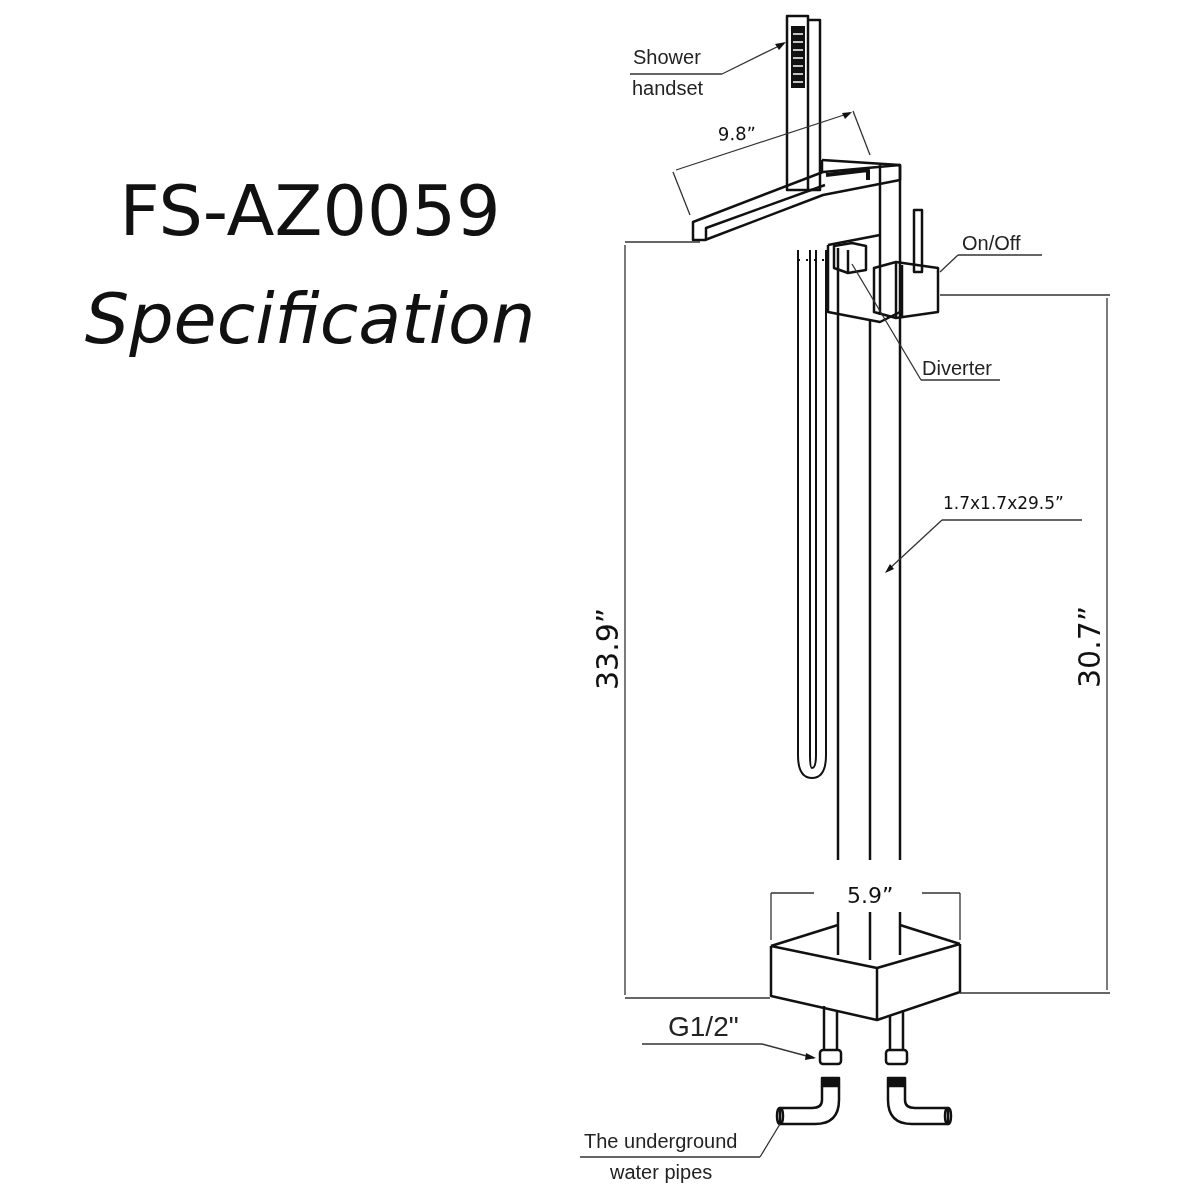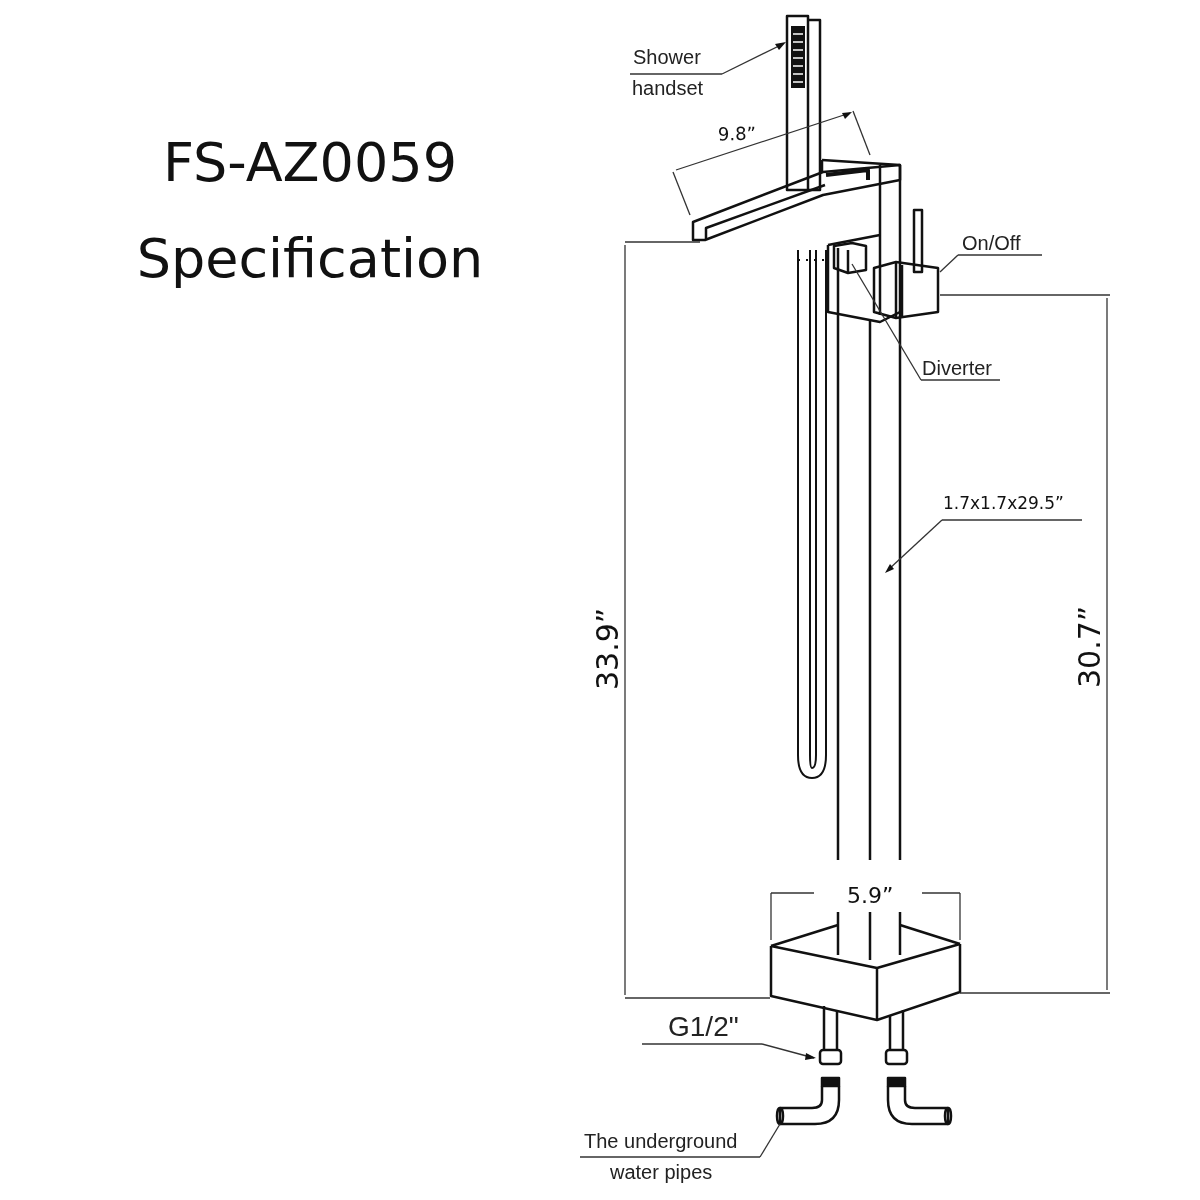--- a/index.html
+++ b/index.html
@@ -1,19 +1,19 @@
 <!DOCTYPE html>
 <html><head>
   <meta charset="utf-8">
   <style>
     html, body { margin: 0; padding: 0; background: #ffffff; }
     body { width: 1200px; height: 1200px; position: relative; overflow: hidden; font-family: "DejaVu Sans", sans-serif; }
-    .title { position: absolute; left: 60px; width: 500px; text-align: center; color: #111; font-family: "DejaVu Sans", sans-serif; font-size: 54px; line-height: 1; }
+    .title { position: absolute; left: 60px; width: 500px; text-align: center; color: #111; font-family: "DejaVu Sans", sans-serif; font-size: 70px; line-height: 1; margin-top: 40px; }
     .t1 { top: 136px; }
-    .t2 { top: 232px; }
+    .t2 { top: 244px; font-style: italic; }
     svg { position: absolute; left: 0; top: 0; }
     .lbl { font-family: "Liberation Sans", sans-serif; fill: #222; }
     .dim { font-family: "DejaVu Sans", sans-serif; fill: #111; }
   </style>
 </head>
 <body>
 
 <div class="title t1">FS-AZ0059</div>
 <div class="title t2">Specification</div>
 

